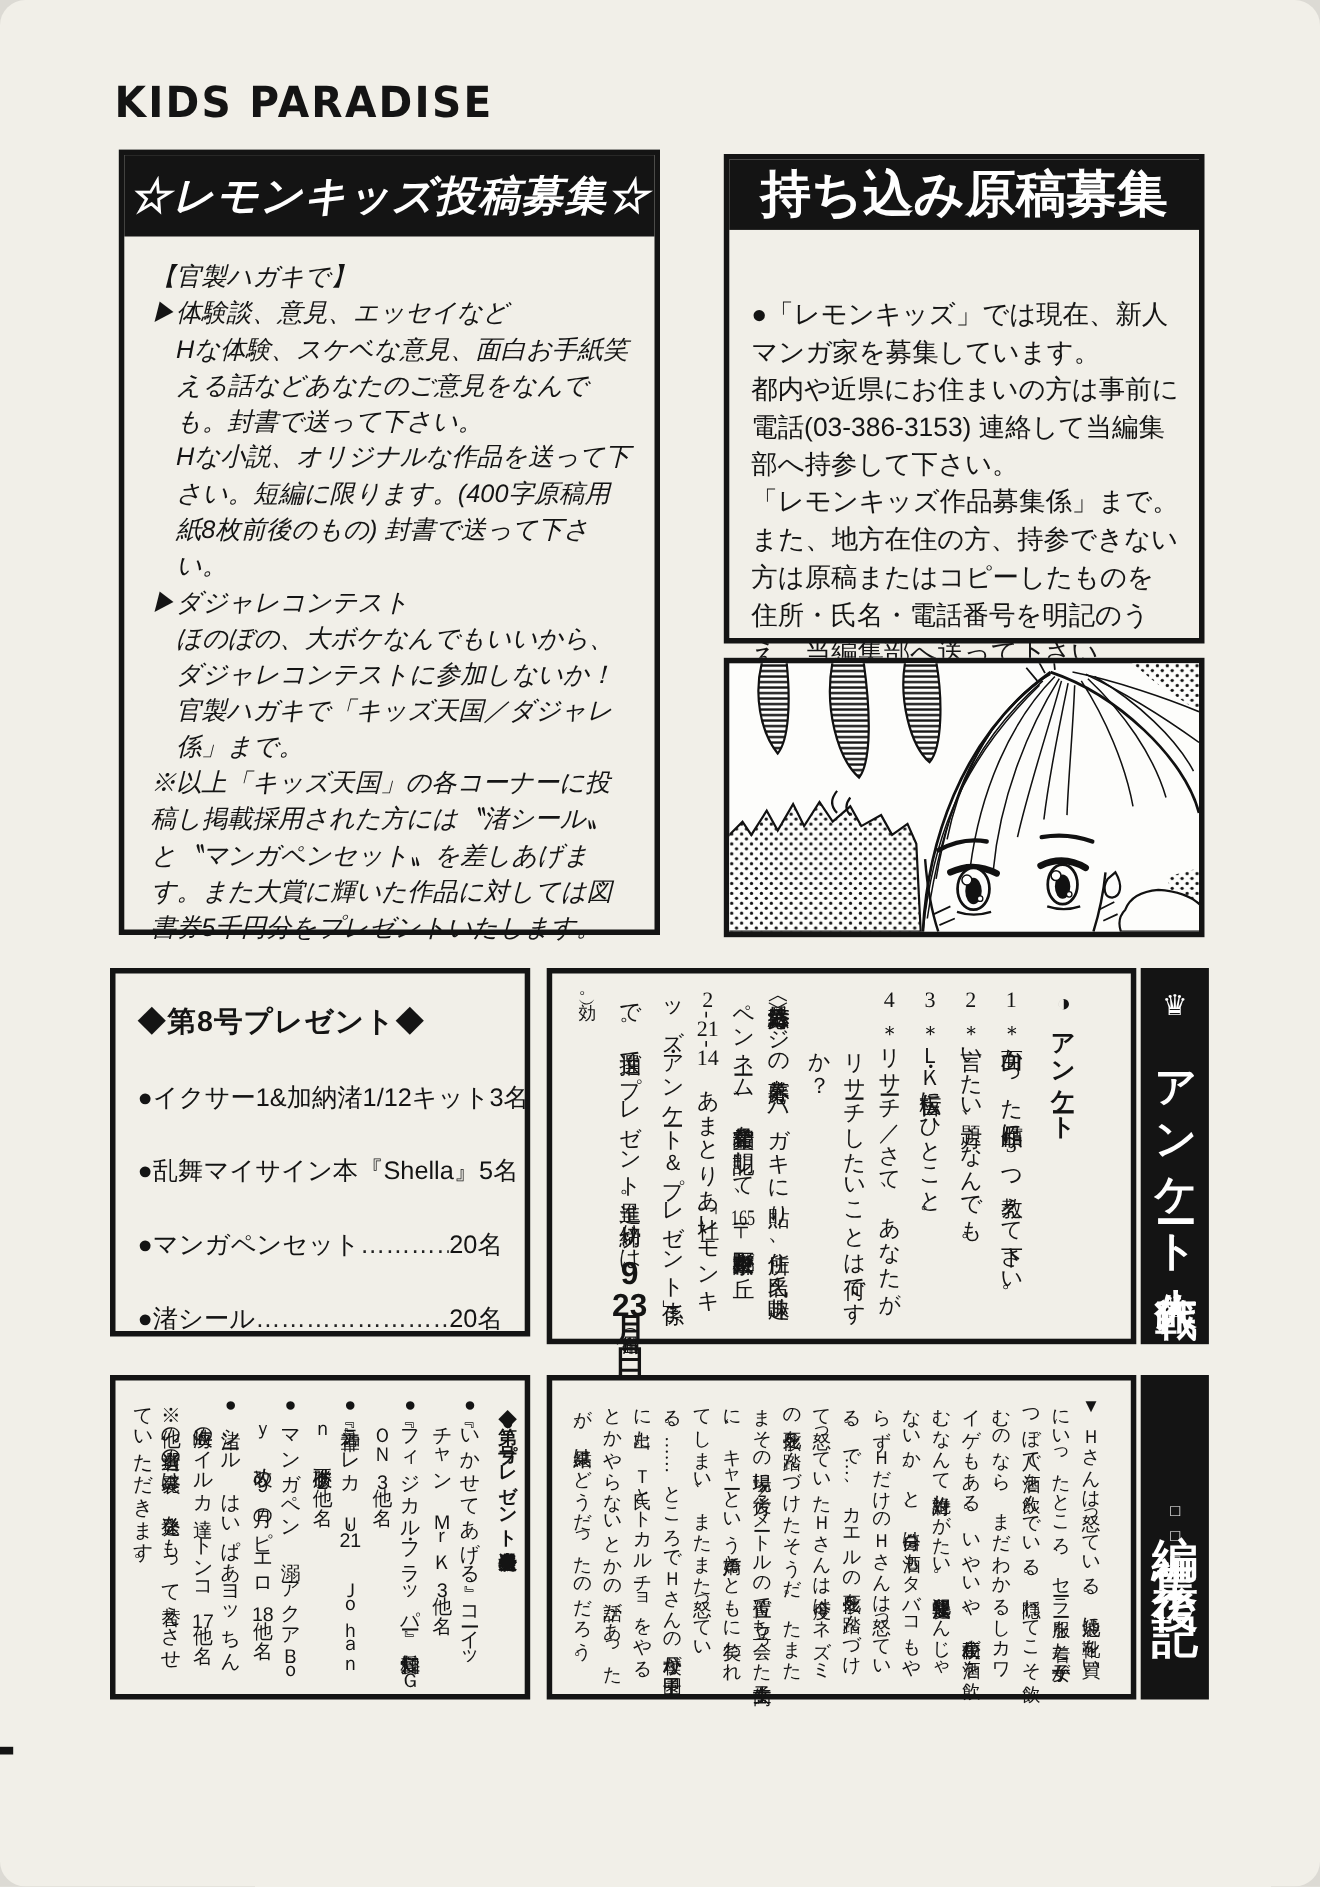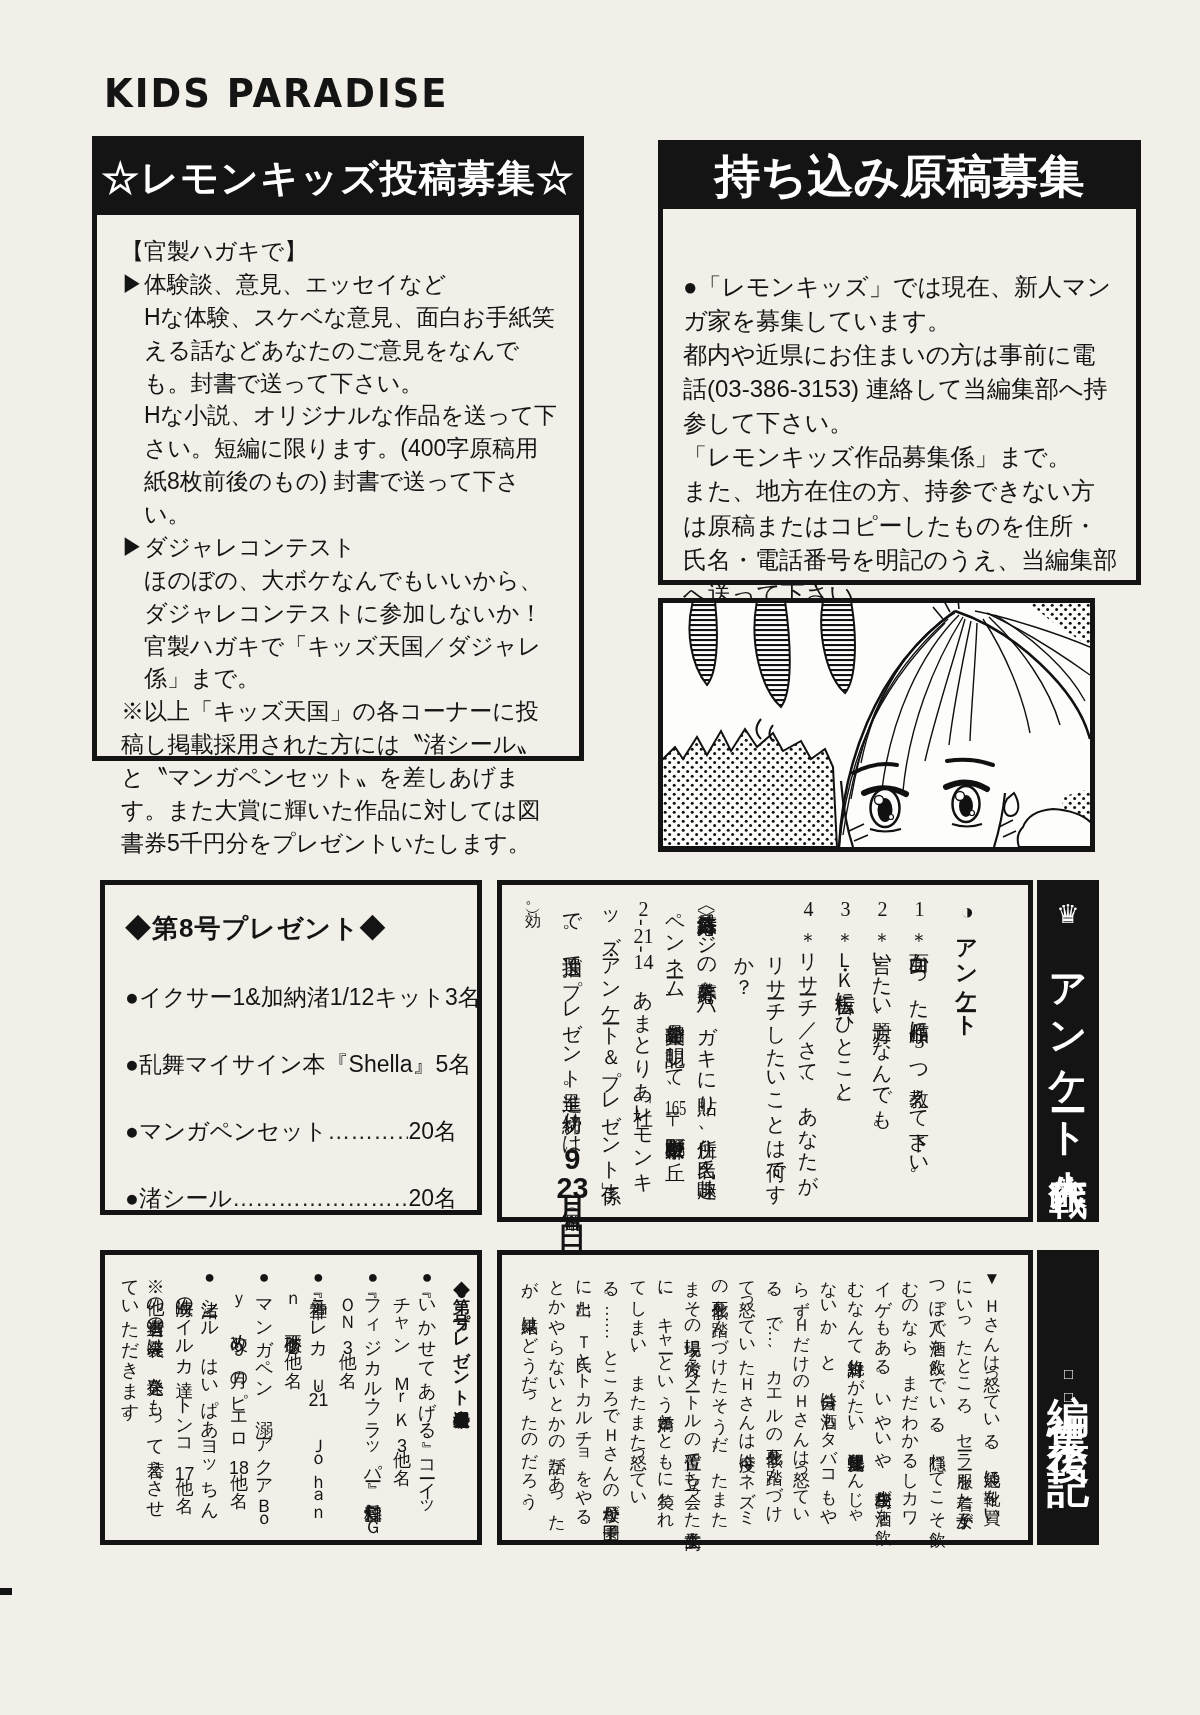--- a/index.html
+++ b/index.html
@@ -1,30 +1,30 @@
 <!DOCTYPE html>
 <html><head>
 <meta charset="utf-8">
 <style>
   html,body{margin:0;padding:0;background:#dcdad4;}
   .page{position:relative;width:1200px;height:1715px;background:#f1efe8;overflow:hidden;
-        font-family:"Liberation Sans",sans-serif;color:#141414;}
+        font-family:"Liberation Sans",sans-serif;color:#141414;border-radius:23px;}
   .logo{position:absolute;left:104px;top:72px;font-family:"DejaVu Sans",sans-serif;
         font-weight:bold;font-size:37px;letter-spacing:2px;transform:scaleY(1.05);}
   .frame{position:absolute;border:5px solid #141414;box-sizing:border-box;background:#f1efe8;}
   .box-header{background:#141414;color:#fff;display:flex;align-items:center;justify-content:center;
         font-weight:bold;white-space:nowrap;}
   
-  .submission{left:92px;top:136px;width:492px;height:625px;}
+  .submission{left:108px;top:136px;width:492px;height:714px;font-style:italic;}
   .submission .box-header{height:74px;font-size:38px;letter-spacing:1px;}
   .submission .box-body{padding:20px 22px 0 24px;font-size:23px;line-height:1.43;}
   .box-body p{margin:0;}
   .item-body{margin-left:1em !important;}
   
-  .bringin{left:658px;top:140px;width:483px;height:445px;}
+  .bringin{left:658px;top:140px;width:437px;height:445px;}
   .bringin .box-header{height:64px;font-size:46px;}
   .bringin .box-body{padding:16px 18px 0 20px;font-size:24px;line-height:1.42;margin-top:45px;}
   
   .illo{left:658px;top:598px;width:437px;height:254px;background:#fdfdfb;}
   .illo svg{display:block;}
   
   .prizes{left:100px;top:880px;width:382px;height:335px;}
   .prizes-inner{padding:26px 20px 0 20px;}
   .prizes-heading{margin:0;font-size:26px;font-weight:bold;letter-spacing:1px;}
   .prize-row{display:flex;align-items:center;font-size:23px;margin-top:36px;}

